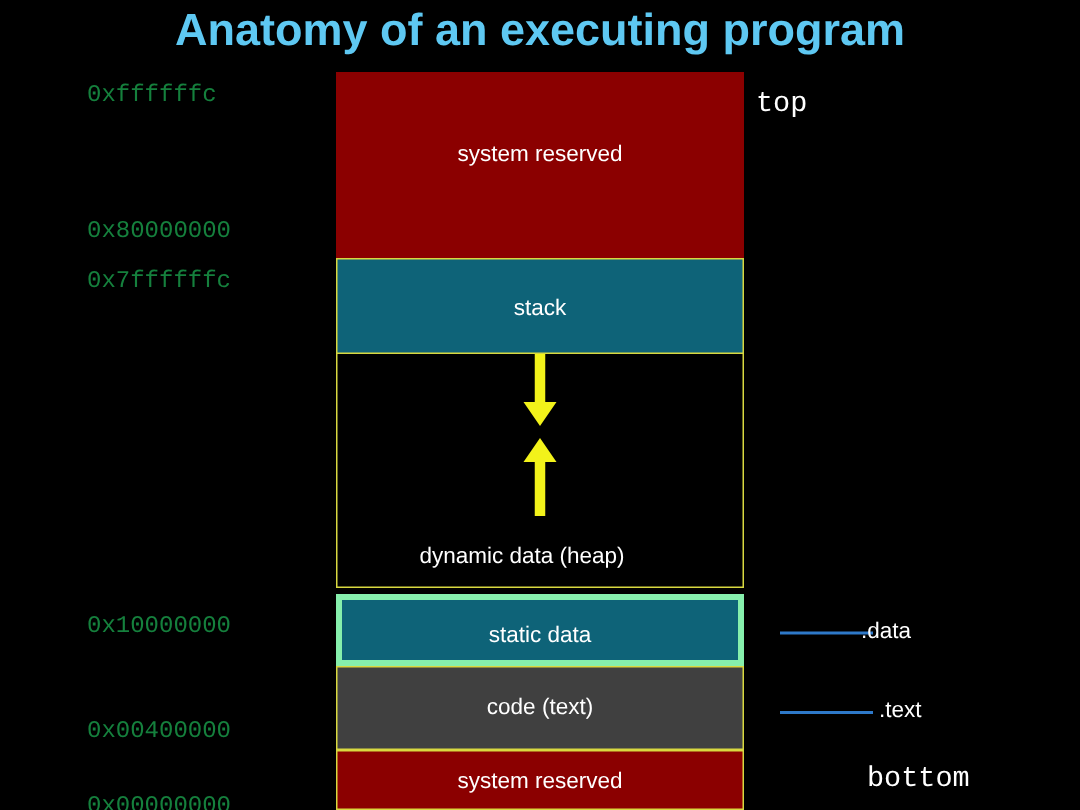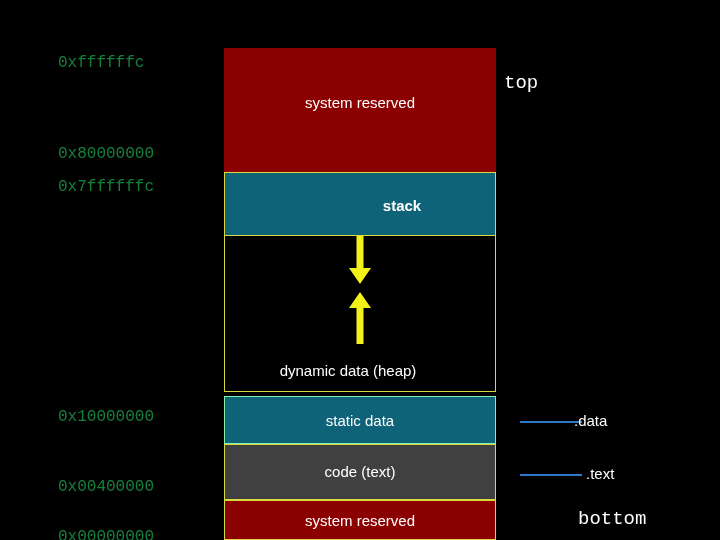--- a/index.html
+++ b/index.html
@@ -58,22 +58,21 @@
   .band-label {
     position: absolute;
     left: 0;
     width: 100%;
     text-align: center;
     font-size: 15px;
     color: #ffffff;
     font-family: "Liberation Sans", sans-serif;
   }
   .band-label.bold {
-    font-weight: bold;
-    padding-left: 42px;
+    font-weight: normal;
   }
 
   #band-sysres-top {
     top: 0px;
     height: 124px;
     background: #8b0000;
   }
   #band-stack {
     top: 124px;
     height: 64px;
@@ -85,21 +84,21 @@
     height: 156px;
     background: #000000;
     border-left: 1px solid #d8d840;
     border-right: 1px solid #d8d840;
     border-bottom: 1px solid #d8d840;
   }
   #band-staticdata {
     top: 348px;
     height: 48px;
     background: #0e6378;
-    border: 1px solid #86efac;
+    border: 4px solid #86efac;
   }
   #band-code {
     top: 396px;
     height: 56px;
     background: #404040;
     border: 1px solid #d8d840;
   }
   #band-sysres-bottom {
     top: 452px;
     height: 40px;
@@ -154,20 +153,21 @@
     position: absolute;
     height: 2px;
     background: #2e79c9;
   }
 </style>
 </head>
 <body>
 
 <div id="slide">
 
+  <div id="title">Anatomy of an executing program</div>
 
   <div id="memcol">
 
     <div class="band" id="band-sysres-top">
       <div class="band-label" style="top:46px;">system reserved</div>
     </div>
 
     <div class="band" id="band-stack">
       <div class="band-label bold" style="top:24px;">stack</div>
     </div>
@@ -199,21 +199,21 @@
     <polygon points="349,308 371,308 360,292" fill="#f2f21a"></polygon>
   </svg>
 
   <div class="addr" style="top:54px;">0xffffffc</div>
   <div class="addr" style="top:145px;">0x80000000</div>
   <div class="addr" style="top:178px;">0x7ffffffc</div>
   <div class="addr" style="top:408px;">0x10000000</div>
   <div class="addr" style="top:478px;">0x00400000</div>
   <div class="addr" style="top:528px;">0x00000000</div>
 
-  <div class="rlabel-mono" style="left:504px; top:72px;">top</div>
+  <div class="rlabel-mono" style="left:504px; top:58px;">top</div>
 
   <div class="leader" style="left:520px; top:421px; width:62px;"></div>
   <div class="rlabel" style="left:574px; top:412px;">.data</div>
 
   <div class="leader" style="left:520px; top:474px; width:62px;"></div>
   <div class="rlabel" style="left:586px; top:465px;">.text</div>
 
   <div class="rlabel-mono" style="left:578px; top:508px;">bottom</div>
 
 </div>

